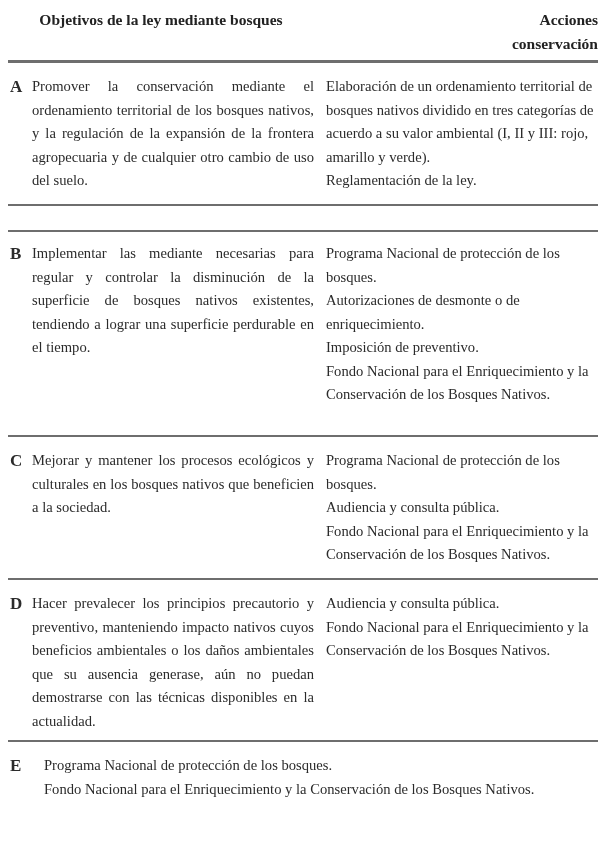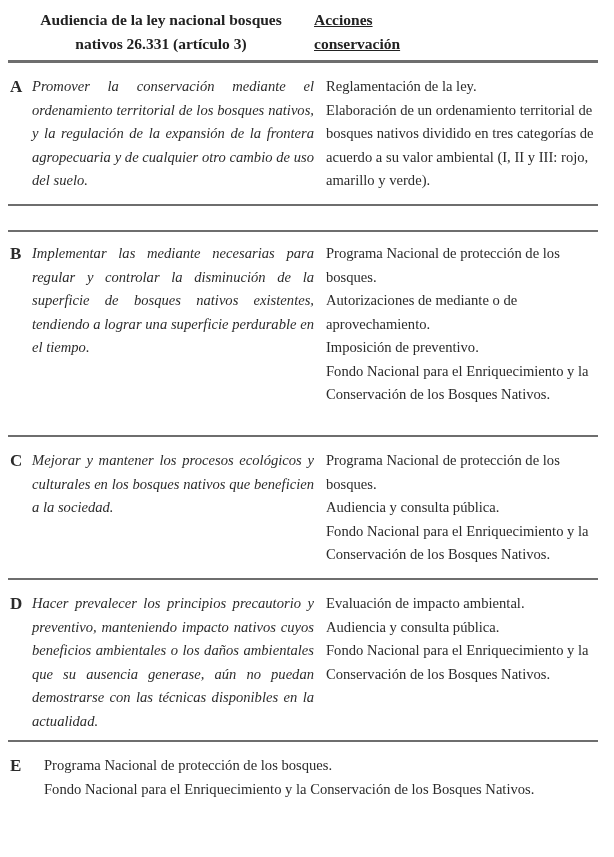--- a/index.html
+++ b/index.html
@@ -7,79 +7,77 @@
     width: 614px; height: 857px; overflow: hidden; position: relative;
     font-family: "Liberation Serif", "DejaVu Serif", serif;
     color: #2b2b2b;
   }
   .table { position: absolute; left: 8px; top: 0; width: 590px; }
   .header {
     height: 60px; border-bottom: 3px solid #6e6e6e; display: flex;
     font-weight: bold; font-size: 15.5px; line-height: 24px; color: #222;
   }
   .hcol1 { width: 306px; text-align: center; padding-top: 8px; }
-  .hcol2 { flex: 1; text-align: left; padding-top: 8px; text-decoration: underline; }
+  .hcol2 { flex: 1; text-align: right; padding-top: 8px; }
   .row { display: flex; border-bottom: 2px solid #6e6e6e; font-size: 14.6px; line-height: 23.5px; }
   .letter { width: 22px; font-weight: bold; font-size: 17px; padding-left: 2px; }
-  .obj { width: 282px; text-align: justify; font-style: italic; }
+  .obj { width: 282px; text-align: justify; }
   .acts { flex: 1; padding-left: 12px; }
   .act { display: block; }
   .spacer { height: 24px; border-bottom: 2px solid #6e6e6e; }
 </style>
 </head>
 <body>
 
 <div class="table">
   <div class="header">
     <div class="hcol1">
-      <div>Audiencia de la ley nacional bosques</div>
-      <div>nativos 26.331 (artículo 3)</div>
+      <div>Objetivos de la ley mediante bosques</div>
     </div>
     <div class="hcol2">
       <div>Acciones</div>
       <div>conservación</div>
     </div>
   </div>
 
   <div class="row" style="padding-top:12px;height:129px;">
     <div class="letter">A</div>
     <div class="obj">Promover la conservación mediante el ordenamiento territorial de los bosques nativos, y la regulación de la expansión de la frontera agropecuaria y de cualquier otro cambio de uso del suelo.</div>
     <div class="acts">
+      <span class="act">Elaboración de un ordenamiento territorial de bosques nativos dividido en tres categorías de acuerdo a su valor ambiental (I, II y III: rojo, amarillo y verde).</span>
       <span class="act">Reglamentación de la ley.</span>
-      <span class="act">Elaboración de un ordenamiento territorial de bosques nativos dividido en tres categorías de acuerdo a su valor ambiental (I, II y III: rojo, amarillo y verde).</span>
     </div>
   </div>
   <div class="spacer"></div>
 
   <div class="row" style="padding-top:10px;height:193px;">
     <div class="letter">B</div>
     <div class="obj">Implementar las mediante necesarias para regular y controlar la disminución de la superficie de bosques nativos existentes, tendiendo a lograr una superficie perdurable en el tiempo.</div>
     <div class="acts">
       <span class="act">Programa Nacional de protección de los bosques.</span>
-      <span class="act">Autorizaciones de mediante o de aprovechamiento.</span>
+      <span class="act">Autorizaciones de desmonte o de enriquecimiento.</span>
       <span class="act">Imposición de preventivo.</span>
       <span class="act">Fondo Nacional para el Enriquecimiento y la Conservación de los Bosques Nativos.</span>
     </div>
   </div>
 
   <div class="row" style="padding-top:12px;height:129px;">
     <div class="letter">C</div>
     <div class="obj">Mejorar y mantener los procesos ecológicos y culturales en los bosques nativos que beneficien a la sociedad.</div>
     <div class="acts">
       <span class="act">Programa Nacional de protección de los bosques.</span>
       <span class="act">Audiencia y consulta pública.</span>
       <span class="act">Fondo Nacional para el Enriquecimiento y la Conservación de los Bosques Nativos.</span>
     </div>
   </div>
 
   <div class="row" style="padding-top:12px;height:148px;">
     <div class="letter">D</div>
     <div class="obj">Hacer prevalecer los principios precautorio y preventivo, manteniendo impacto nativos cuyos beneficios ambientales o los daños ambientales que su ausencia generase, aún no puedan demostrarse con las técnicas disponibles en la actualidad.</div>
     <div class="acts">
-      <span class="act">Evaluación de impacto ambiental.</span>
       <span class="act">Audiencia y consulta pública.</span>
       <span class="act">Fondo Nacional para el Enriquecimiento y la Conservación de los Bosques Nativos.</span>
     </div>
   </div>
 
   <div class="row" style="padding-top:12px;height:104px;border-bottom:none;">
     <div class="letter">E</div>
     <div class="acts">
       <span class="act">Programa Nacional de protección de los bosques.</span>
       <span class="act">Fondo Nacional para el Enriquecimiento y la Conservación de los Bosques Nativos.</span>

